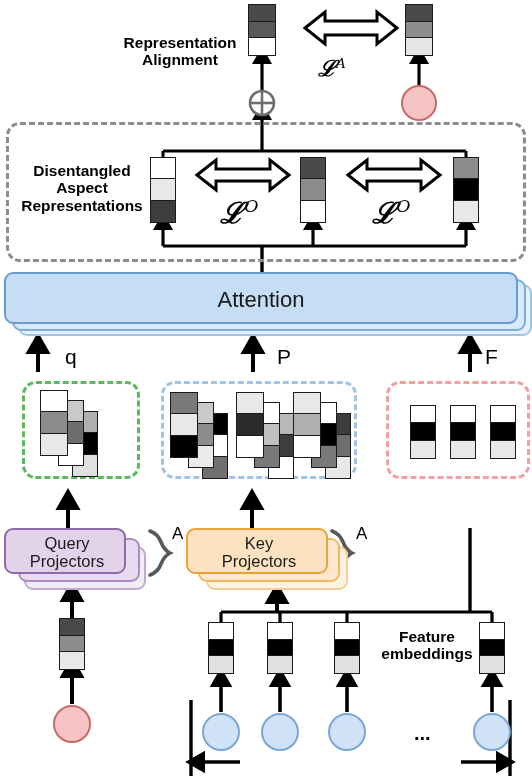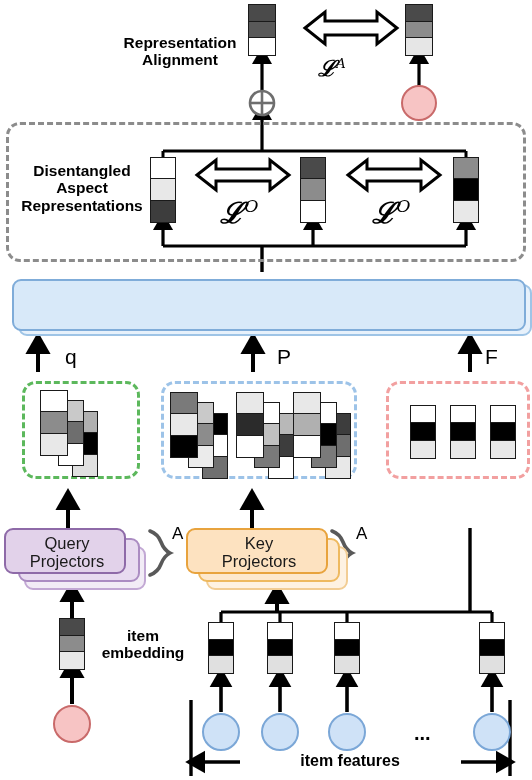--- a/index.html
+++ b/index.html
@@ -132,20 +132,23 @@
     <div class="cell" style="height:33.4%;background:#e8e8e8;"></div>
   </div>
 
   <div class="lbl bold ctr" style="left:14px;top:162px;width:136px;font-size:15.5px;">Disentangled<br>Aspect<br>Representations</div>
 
   <div class="mathL" style="left:220px;top:192px;font-size:29px;">ℒ<sup>O</sup></div>
   <div class="mathL" style="left:372px;top:192px;font-size:29px;">ℒ<sup>O</sup></div>
 
   <div class="roundbox" style="left:18px;top:284px;width:514px;height:52px;background:#e7f1fb;border:2px solid #9ec4e6;"></div>
   <div class="roundbox" style="left:12px;top:279px;width:514px;height:52px;background:#d8e9f9;border:2px solid #7facd9;"></div>
+  <div class="roundbox" style="left:4px;top:272px;width:514px;height:52px;background:#c5ddf5;border:2.2px solid #6a9bd1;">
+    <div class="attn-txt" style="top:13px;font-size:22px;">Attention</div>
+  </div>
 
   <div class="lbl" style="left:65px;top:345px;font-size:21px;">q</div>
   <div class="lbl" style="left:277px;top:345px;font-size:21px;">P</div>
   <div class="lbl" style="left:485px;top:345px;font-size:21px;">F</div>
 
   <div class="dashbox" style="left:22px;top:381px;width:118px;height:98px;border:3.4px dashed #5cb85c;"></div>
   <div class="dashbox" style="left:161px;top:381px;width:196px;height:98px;border:3.4px dashed #9dc3e8;"></div>
   <div class="dashbox" style="left:386px;top:381px;width:144px;height:98px;border:3.4px dashed #f2a0a0;"></div>
 
   <div class="vec" style="left:72px;top:411px;width:26px;height:66px;z-index:1;">
@@ -240,21 +243,20 @@
   <div class="roundbox" style="left:186px;top:528px;width:142px;height:46px;background:#fde2c0;border:2.2px solid #e8a33d;">
     <div class="lbl ctr" style="left:0;top:4px;width:142px;font-size:16.5px;color:#1a1a1a;">Key<br>Projectors</div>
   </div>
   <div class="lbl" style="left:356px;top:524px;font-size:17px;">A</div>
 
   <div class="vec" style="left:59px;top:618px;width:26px;height:52px;">
     <div class="cell" style="height:33.3%;background:#4a4a4a;border-bottom:1.4px solid #1a1a1a;"></div>
     <div class="cell" style="height:33.3%;background:#8c8c8c;border-bottom:1.4px solid #1a1a1a;"></div>
     <div class="cell" style="height:33.4%;background:#e8e8e8;"></div>
   </div>
-  <div class="lbl bold ctr" style="left:93px;top:627px;width:100px;font-size:15.5px;">item<br>embedding</div>
 
   <div class="circ" style="left:53px;top:705px;width:38px;height:38px;background:#f7c4c4;border:2.4px solid #c96a6a;"></div>
 
   <div class="vec" style="left:208px;top:622px;width:26px;height:52px;">
     <div class="cell" style="height:33.3%;background:#ffffff;border-bottom:1.4px solid #1a1a1a;"></div>
     <div class="cell" style="height:33.3%;background:#000000;border-bottom:1.4px solid #1a1a1a;"></div>
     <div class="cell" style="height:33.4%;background:#e0e0e0;"></div>
   </div>
   <div class="vec" style="left:267px;top:622px;width:26px;height:52px;">
     <div class="cell" style="height:33.3%;background:#ffffff;border-bottom:1.4px solid #1a1a1a;"></div>
@@ -265,23 +267,23 @@
     <div class="cell" style="height:33.3%;background:#ffffff;border-bottom:1.4px solid #1a1a1a;"></div>
     <div class="cell" style="height:33.3%;background:#000000;border-bottom:1.4px solid #1a1a1a;"></div>
     <div class="cell" style="height:33.4%;background:#e0e0e0;"></div>
   </div>
   <div class="vec" style="left:479px;top:622px;width:26px;height:52px;">
     <div class="cell" style="height:33.3%;background:#ffffff;border-bottom:1.4px solid #1a1a1a;"></div>
     <div class="cell" style="height:33.3%;background:#000000;border-bottom:1.4px solid #1a1a1a;"></div>
     <div class="cell" style="height:33.4%;background:#e0e0e0;"></div>
   </div>
 
+  <div class="lbl bold ctr" style="left:372px;top:628px;width:110px;font-size:15.5px;">Feature<br>embeddings</div>
 
   <div class="circ" style="left:202px;top:713px;width:38px;height:38px;background:#cfe2f7;border:2.4px solid #7ba7d7;"></div>
   <div class="circ" style="left:261px;top:713px;width:38px;height:38px;background:#cfe2f7;border:2.4px solid #7ba7d7;"></div>
   <div class="circ" style="left:328px;top:713px;width:38px;height:38px;background:#cfe2f7;border:2.4px solid #7ba7d7;"></div>
   <div class="circ" style="left:473px;top:713px;width:38px;height:38px;background:#cfe2f7;border:2.4px solid #7ba7d7;"></div>
 
   <div class="lbl bold" style="left:414px;top:722px;font-size:20px;">...</div>
 
-  <div class="lbl bold ctr" style="left:250px;top:752px;width:200px;font-size:16px;">item features</div>
 
 </div>
 
 </body></html>

